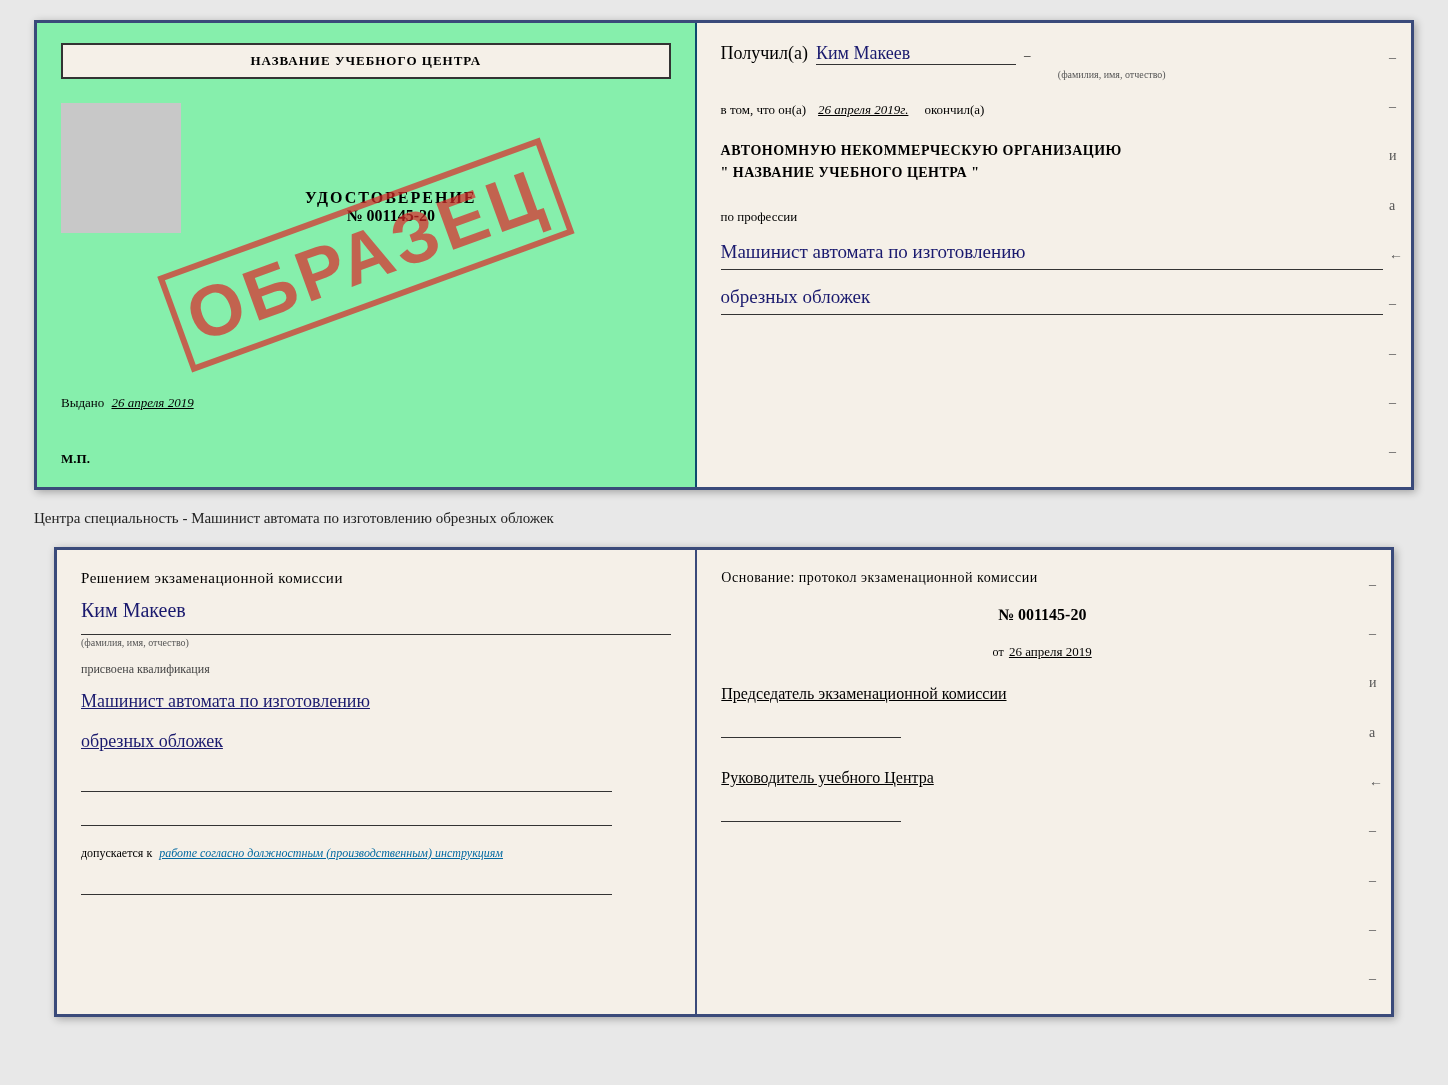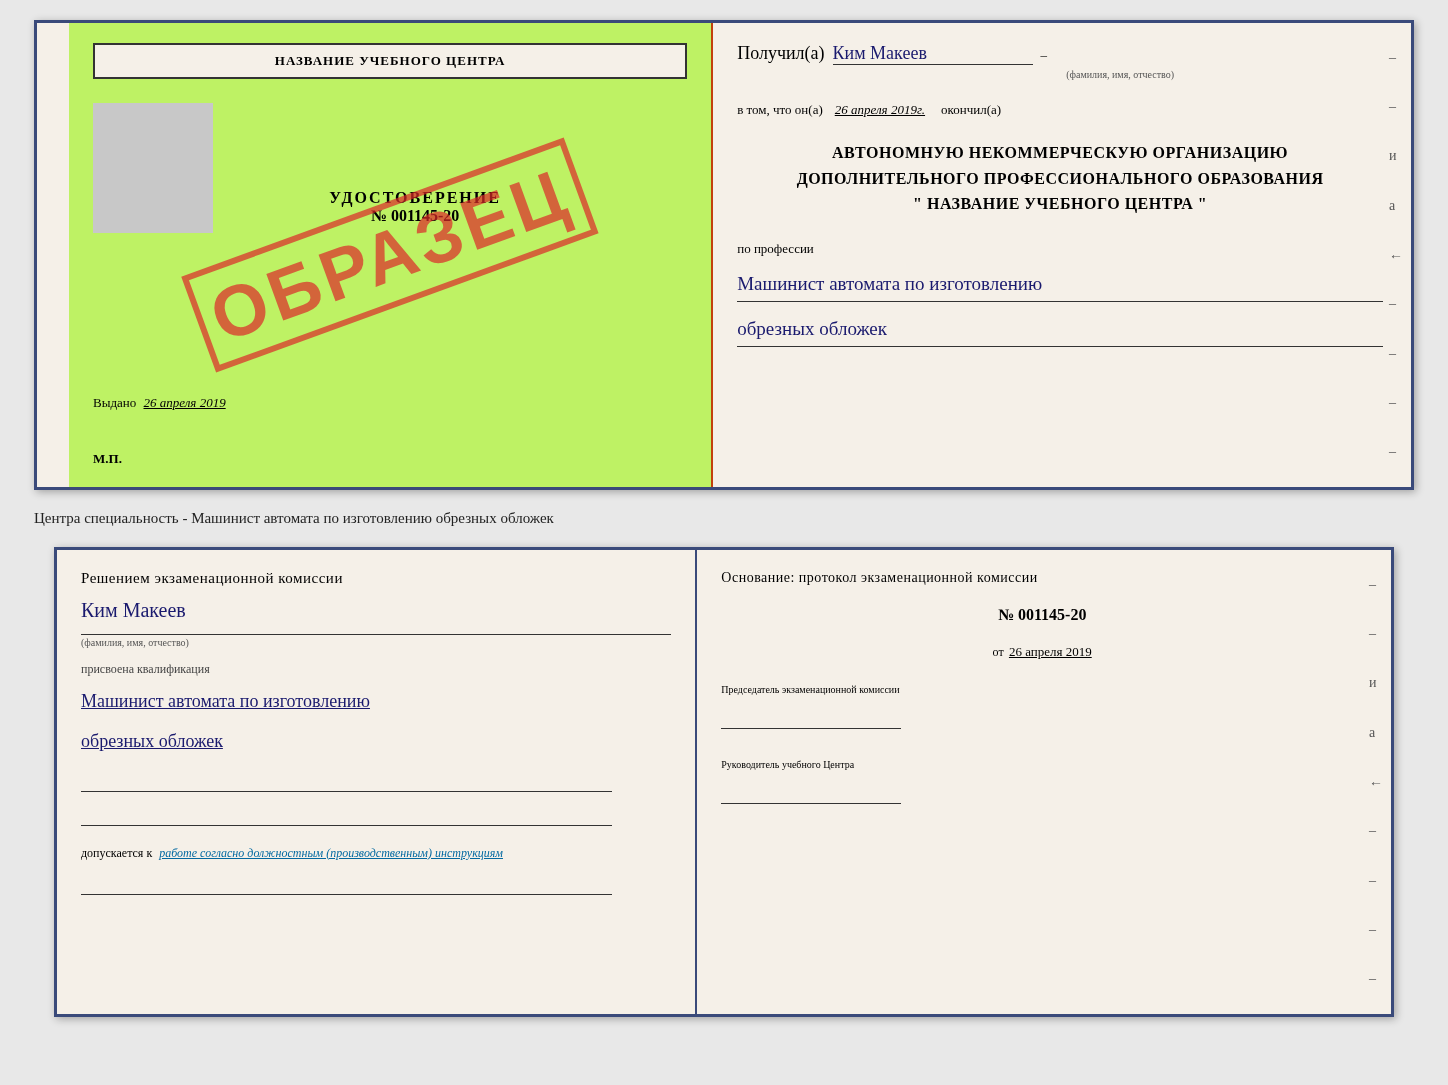--- a/index.html
+++ b/index.html
@@ -21,27 +21,26 @@
       height: 470px;
       background: #f5f0e8;
       border: 3px solid #3a4a7a;
       display: flex;
       position: relative;
       box-shadow: 2px 2px 8px rgba(0,0,0,0.3);
     }
 
     .cert-left {
       width: 48%;
-      border-right: 2px solid #c2410c;
+      border-right: 2px solid #0c4a6e;
       padding: 20px 24px;
       display: flex;
       flex-direction: column;
       position: relative;
-      background: #bef264;
-      margin-left: 32px;
+      background: #86efac;
     }
 
     .cert-right {
       width: 52%;
       padding: 20px 28px 20px 24px;
       display: flex;
       flex-direction: column;
       gap: 14px;
       position: relative;
     }
@@ -138,22 +137,22 @@
       min-width: 200px;
     }
 
     .subtext {
       font-size: 10px;
       color: #555;
       text-align: center;
     }
 
     .printed-text {
-      font-size: 16px;
-      text-align: center;
+      font-size: 14px;
+      text-align: left;
       text-transform: uppercase;
       line-height: 1.6;
       font-weight: bold;
       letter-spacing: 0.5px;
     }
 
     .profession-handwritten {
       font-family: 'Segoe Script', 'Brush Script MT', cursive;
       font-size: 19px;
       color: #1a1a6e;
@@ -282,22 +281,23 @@
     .protocol-date {
       font-size: 13px;
       text-align: center;
     }
 
     .signature-block {
       margin-top: 10px;
     }
 
     .sig-label {
-      font-size: 10px;
+      font-size: 16px;
       line-height: 1.5;
+      text-decoration: underline;
     }
 
     .sig-line {
       border-bottom: 1px solid #333;
       width: 180px;
       height: 28px;
       margin-top: 4px;
     }
 
     .bottom-right-side {
@@ -346,21 +346,20 @@
       <div class="right-value-line">
         <span style="font-size:13px;">в том, что он(а)</span>
         <span style="font-size:13px; font-style:italic; text-decoration:underline; margin-left:4px;">26 апреля 2019г.</span>
         <span style="font-size:13px; margin-left:8px;">окончил(а)</span>
       </div>
     </div>
 
     <div class="right-row" style="margin-top:8px;">
       <div class="printed-text">
         <div>АВТОНОМНУЮ НЕКОММЕРЧЕСКУЮ ОРГАНИЗАЦИЮ</div>
-        <div>ДОПОЛНИТЕЛЬНОГО ПРОФЕССИОНАЛЬНОГО ОБРАЗОВАНИЯ</div>
         <div>"    НАЗВАНИЕ УЧЕБНОГО ЦЕНТРА    "</div>
       </div>
     </div>
 
     <div class="right-row" style="margin-top:10px;">
       <div style="font-size:13px;">по профессии</div>
       <span class="profession-handwritten">Машинист автомата по изготовлению</span>
       <span class="profession-handwritten">обрезных обложек</span>
     </div>
 

